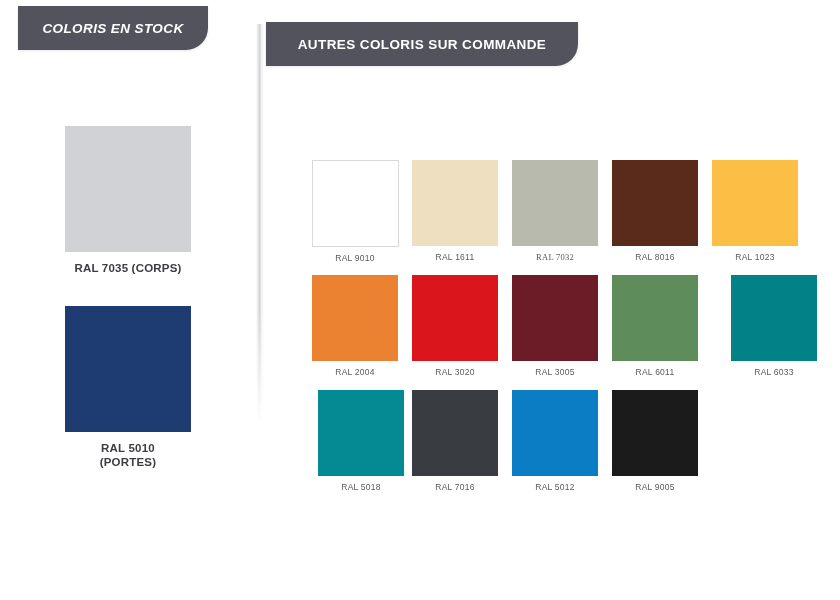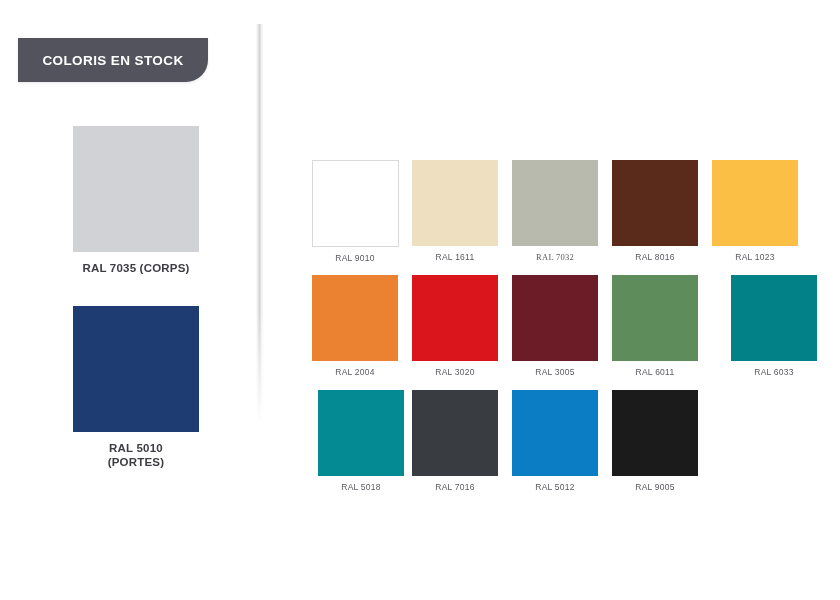--- a/index.html
+++ b/index.html
@@ -39,23 +39,24 @@
   .banner-label {
     font-weight: bold;
     font-size: 13.5px;
     letter-spacing: 0.4px;
     white-space: nowrap;
     color: #ffffff;
   }
 
   #banner-stock {
     left: 18px;
-    top: 38px;
+    top: 6px;
     width: 190px;
     height: 44px;
+    font-style: italic;
   }
   #banner-order {
     left: 266px;
     top: 22px;
     width: 312px;
     height: 44px;
   }
 
   
   #divider {
@@ -79,21 +80,20 @@
         rgba(0,0,0,0) 100%);
   }
 
   
   #stock-panel {
     position: absolute;
     left: 0;
     top: 100px;
     width: 256px;
     height: 420px;
-    padding-left: 8px;
   }
   .stock-item {
     position: absolute;
     width: 256px;
     text-align: center;
   }
   #stock-item-0 { top: 26px; }
   #stock-item-1 { top: 206px; }
 
   .stock-chip {
@@ -149,20 +149,23 @@
 </style>
 </head>
 <body>
 
 <div id="page">
 
   <div class="banner" id="banner-stock" style="background: rgb(83, 83, 94);">
     <span class="banner-label">COLORIS EN STOCK</span>
   </div>
 
+  <div class="banner" id="banner-order" style="background: rgb(83, 83, 94);">
+    <span class="banner-label">AUTRES COLORIS SUR COMMANDE</span>
+  </div>
 
   <div id="divider"></div>
 
   <div id="stock-panel">
 
     <div class="stock-item" id="stock-item-0">
       <div class="stock-chip" style="background-color: rgb(208, 210, 213);"></div>
       <div class="stock-label">RAL 7035 (CORPS)</div>
     </div>
 

